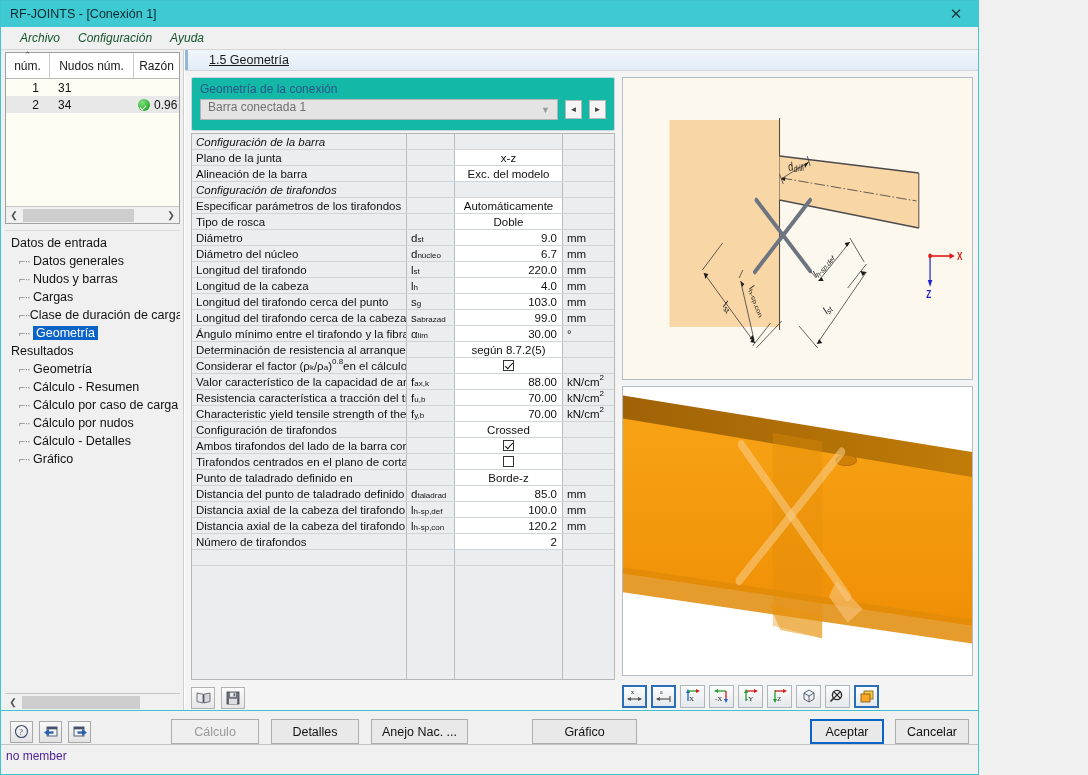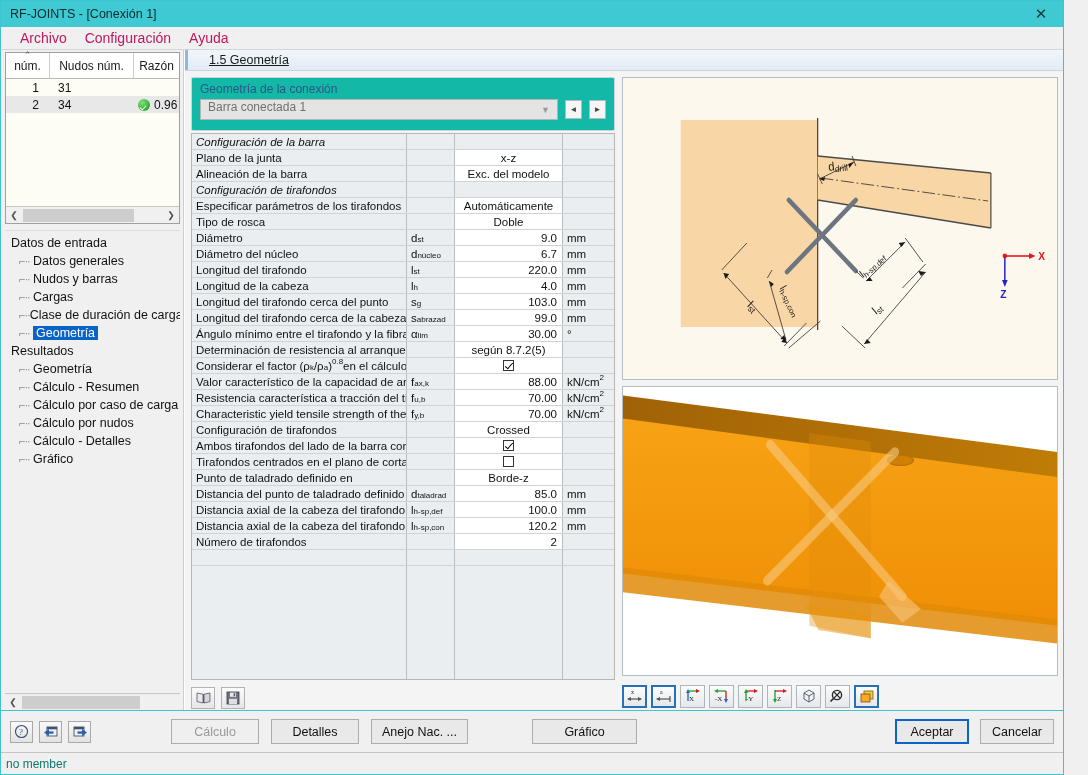--- a/index.html
+++ b/index.html
@@ -6,21 +6,21 @@
   html, body {
     margin: 0; padding: 0;
     width: 1088px; height: 775px;
     overflow: hidden;
     font-family: "Liberation Sans", sans-serif;
     font-size: 12px;
     background: #f0f0f0;
   }
   #app {
     position: relative;
-    width: 1064px; height: 775px;
+    width: 979px; height: 775px;
     background: #f0f0f0;
     border: 1px solid #3fc4cd;
     overflow: hidden;
   }
 
   
   .titlebar {
     height: 26px;
     background: #3fc9d3;
     display: flex; align-items: center;
@@ -38,22 +38,23 @@
   
   .menubar {
     height: 23px;
     background: #f0f0f0;
     display: flex; align-items: center;
     padding-left: 10px;
     border-bottom: 1px solid #d6d6d6;
   }
   .menubar .mi {
     padding: 3px 9px;
-    font-size: 14px;
-    color: #be185d;
+    font-size: 12px;
+    color: #14532d;
+    font-style: italic;
   }
 
   
   .body-area {
     position: absolute;
     left: 0; top: 49px; right: 0; bottom: 64px;
     display: flex;
   }
 
   
@@ -311,24 +312,24 @@
     min-width: 88px; height: 25px;
     border: 1px solid #adadad; background: #e9e9e9;
     display: flex; align-items: center; justify-content: center;
     font-size: 12.5px; color: #111; padding: 0 10px;
   }
   .pbtn.dis { color: #9a9a9a; background: #efefef; }
   .pbtn.wide { min-width: 105px; }
   .fright { margin-left: auto; display: flex; gap: 11px; }
   .pbtn.accept { border: 2px solid #0a64c8; background: #e9e9e9; min-width: 74px; }
   .statusbar {
-    position: absolute; left: 0; right: 0; bottom: 0; height: 22px;
+    position: absolute; left: 0; right: 0; bottom: 8px; height: 22px;
     background: #f0f0f0; border-top: 1px solid #c3c3c3;
     display: flex; align-items: center; padding-left: 5px;
-    font-size: 12px; color: #0f766e;
+    font-size: 12px; color: #4c1d95;
   }
 </style>
 </head>
 <body>
 
 <div id="app">
 
   <div class="titlebar">
     <span class="ttl">RF-JOINTS - [Conexión 1]</span>
     <div class="close">✕</div>

